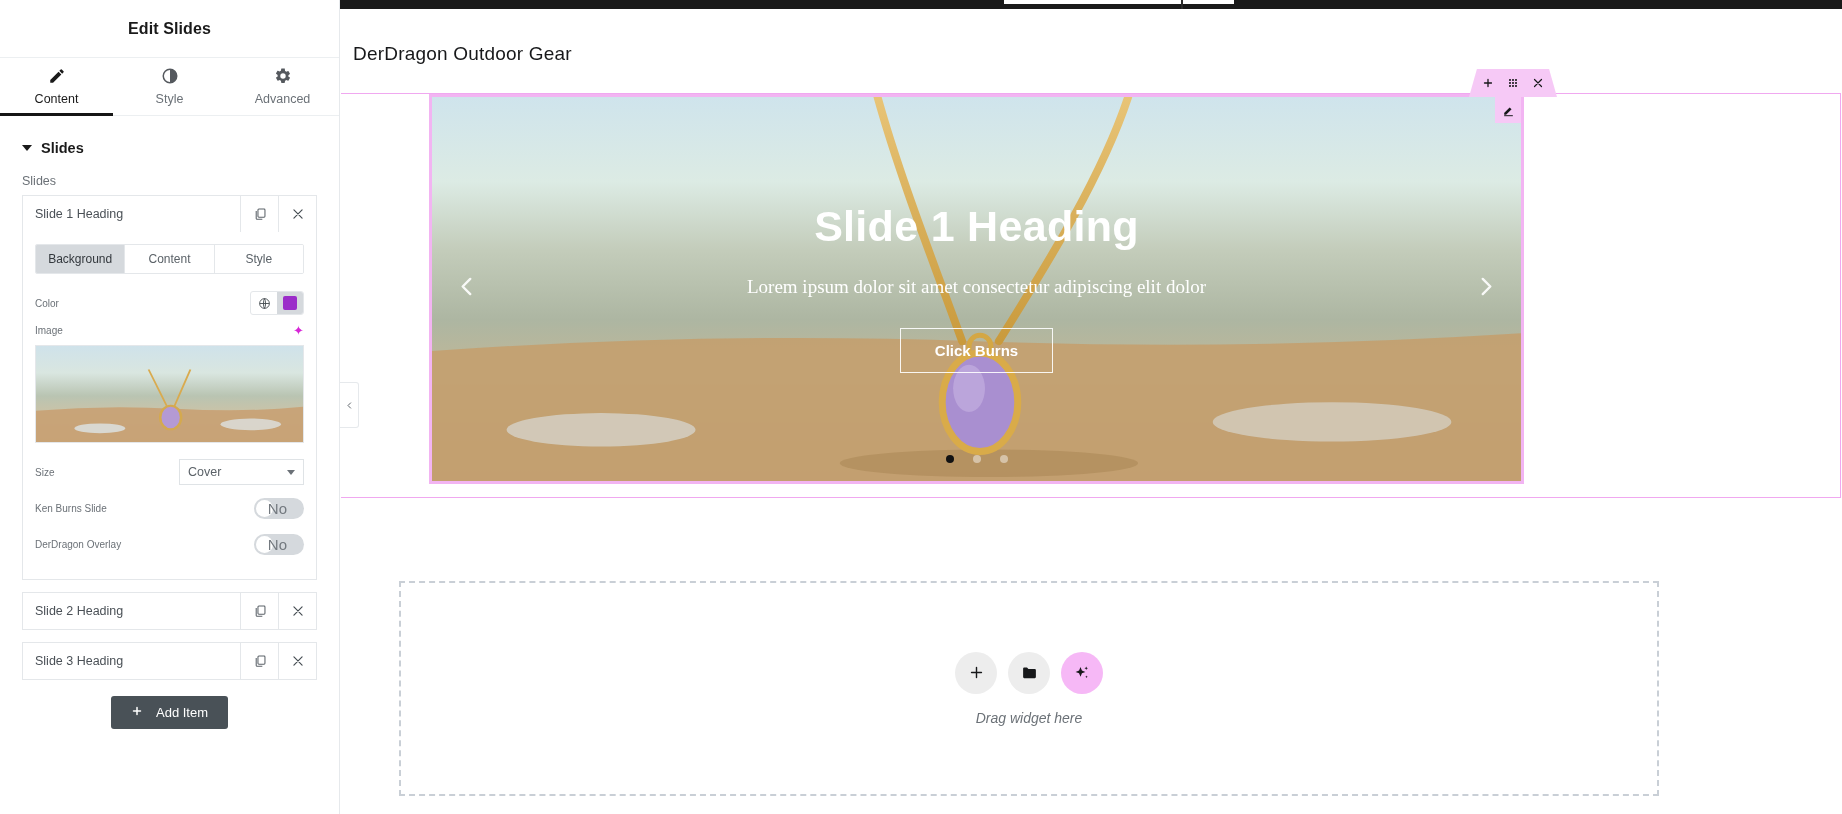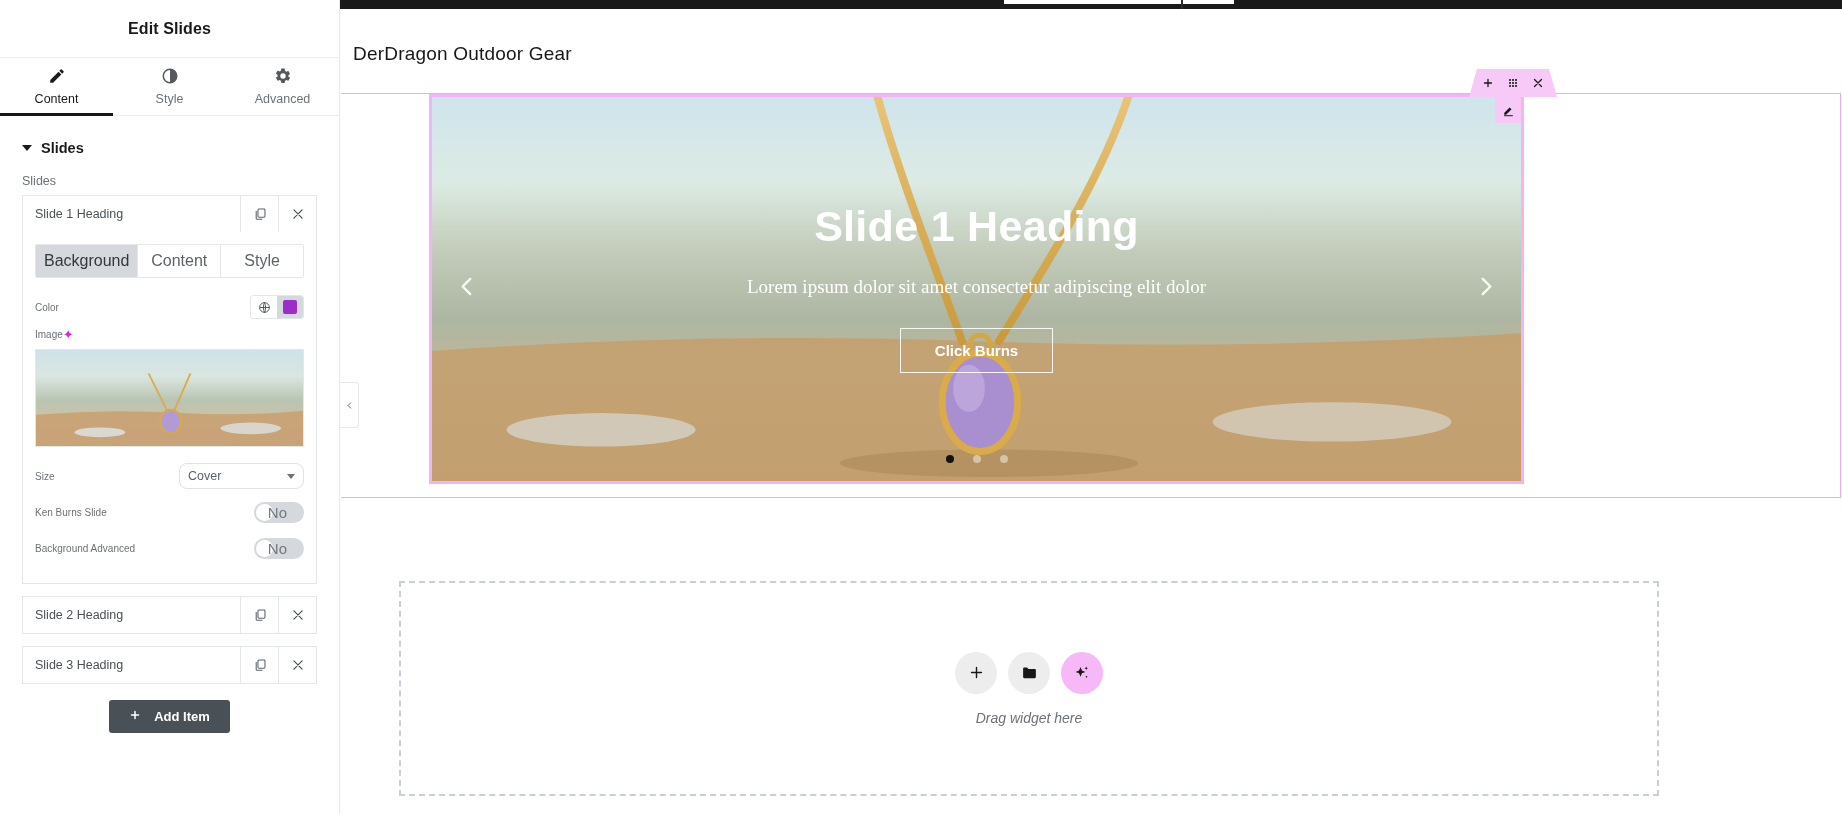--- a/index.html
+++ b/index.html
@@ -58,57 +58,57 @@
     font-size:12.5px; color:#4a5056; cursor:pointer;
   }
   .rep-btn {
     width:38px; display:flex; align-items:center; justify-content:center;
     border-left:1px solid #e4e7ea; cursor:pointer; color:#5b6268;
   }
   .rep-body { padding:12px 12px 14px 12px; }
 
   .subtabs { display:flex; border:1px solid #e4e7ea; border-radius:2px; overflow:hidden; margin-bottom:14px; }
   .subtab {
-    flex:1; text-align:center; padding:7px 8px; font-size:16px; color:#5b6268;
+    flex:1; text-align:center; padding:7px 8px; font-size:12px; color:#5b6268;
     cursor:pointer; border-right:1px solid #e4e7ea; background:#fff;
   }
   .subtab:last-child { border-right:none; }
   .subtab.active { background:#d5d9dd; color:#33383d; }
 
   .ctl-row { display:flex; align-items:center; justify-content:space-between; min-height:30px; margin:0 0 6px 0; }
   .ctl-label { font-size:10px; color:#6b7177; }
 
   .colorgroup { display:flex; align-items:center; border:1px solid #e4e7ea; border-radius:3px; overflow:hidden; height:24px; }
   .cg-globe { width:26px; display:flex; align-items:center; justify-content:center; background:#fff; }
   .cg-swatch-wrap { width:26px; display:flex; align-items:center; justify-content:center; background:#d5d9dd; height:100%; }
   .cg-swatch { width:14px; height:14px; border-radius:2px; }
 
-  .img-label-row { display:flex; align-items:center; justify-content:flex-start; margin-top:6px; }
+  .img-label-row { display:flex; align-items:center; justify-content:space-between; margin-top:6px; }
   .ai-star { font-size:13px; color:#d726d7; line-height:1; }
 
   .imgbox {
     margin-top:8px; width:100%; height:98px; border:1px solid #e4e7ea; overflow:hidden;
     position:relative; background:#cfd9d6;
   }
 
   .select-ctl {
-    width:125px; height:26px; border:1px solid #dfe3e6; border-radius:8px;
+    width:125px; height:26px; border:1px solid #dfe3e6; border-radius:0;
     display:flex; align-items:center; justify-content:space-between;
     padding:0 8px; font-size:12.5px; color:#5b6268; background:#fff; cursor:pointer;
   }
   .select-ctl .caret { width:0;height:0;border-left:4.5px solid transparent;border-right:4.5px solid transparent;border-top:5.5px solid #6b7177; }
 
   .switch { width:50px; height:21px; border-radius:11px; background:#d5d9dd; position:relative; cursor:pointer; }
   .switch .knob { position:absolute; top:2px; left:2px; width:17px; height:17px; border-radius:50%; background:#fff; }
   .switch .sw-text { position:absolute; right:17px; top:0; line-height:21px; font-size:15px; color:#73797f; }
 
   .additem-wrap { display:flex; justify-content:center; padding:16px 0 0 0; }
   .add-item {
     background:#495157; color:#fff; border:none; border-radius:3px;
-    padding:9px 20px; font-size:13px; font-weight:700; cursor:pointer;
+    padding:9px 20px; font-size:13px; font-weight:400; cursor:pointer;
     display:flex; align-items:flex-end; gap:13px;
   }
 
   
   .collapse-handle {
     position:absolute; left:340px; top:382px; width:19px; height:46px;
     background:#fff; border:1px solid #e6e9ec; border-left:none;
     border-radius:0 3px 3px 0; display:flex; align-items:center; justify-content:center;
     cursor:pointer; z-index:40;
   }
@@ -314,21 +314,21 @@
 
             <div class="ctl-row">
               <span class="ctl-label">Ken Burns Slide</span>
               <div class="switch">
                 <span class="knob"></span>
                 <span class="sw-text">No</span>
               </div>
             </div>
 
             <div class="ctl-row">
-              <span class="ctl-label">Background Advanced</span>
+              <span class="ctl-label">DerDragon Overlay</span>
               <div class="switch">
                 <span class="knob"></span>
                 <span class="sw-text">No</span>
               </div>
             </div>
           </div>
         </div>
 
         <div class="rep-item" style="margin-top:12px">
           <div class="rep-row">

